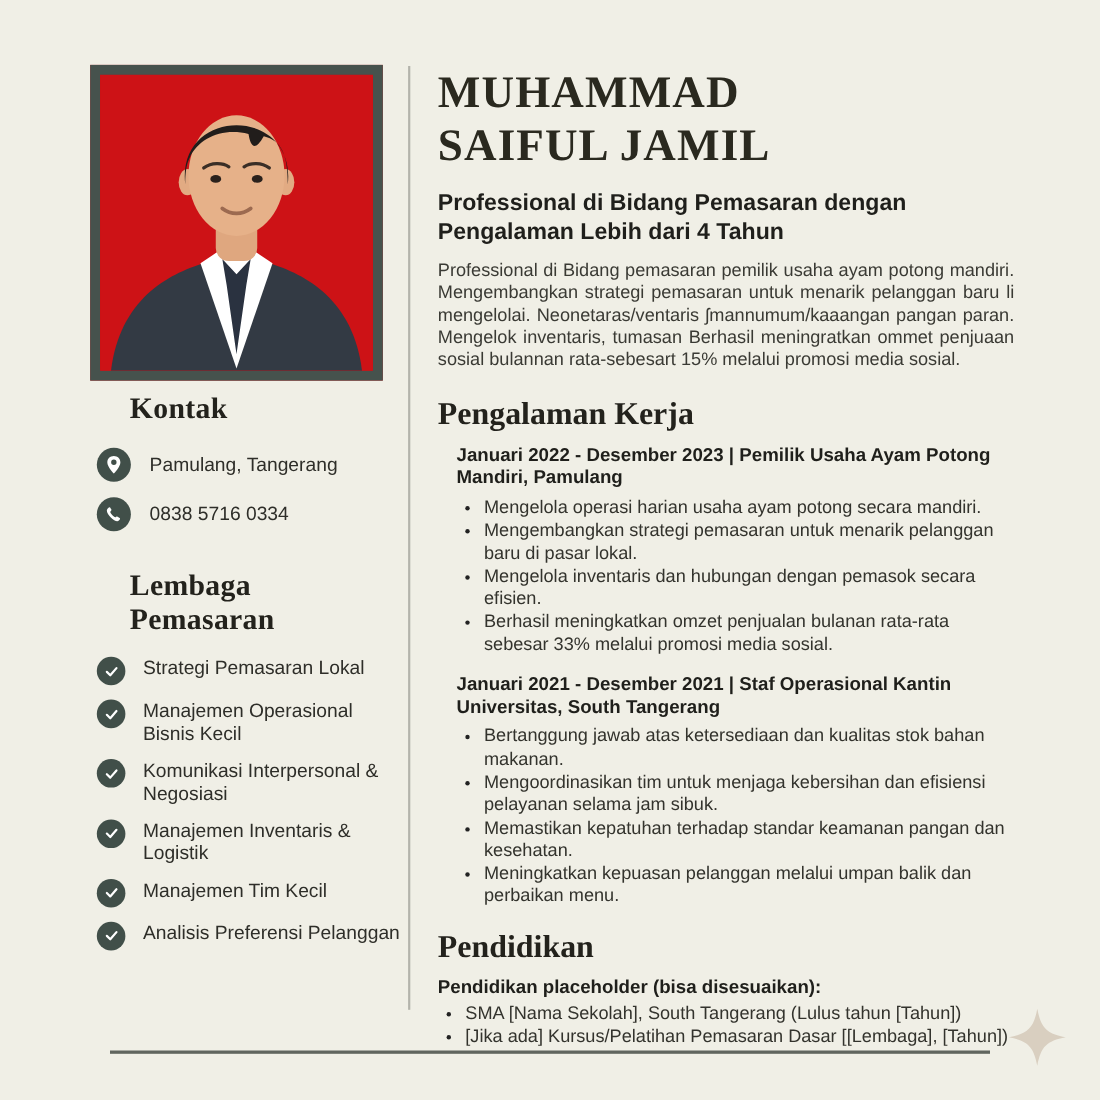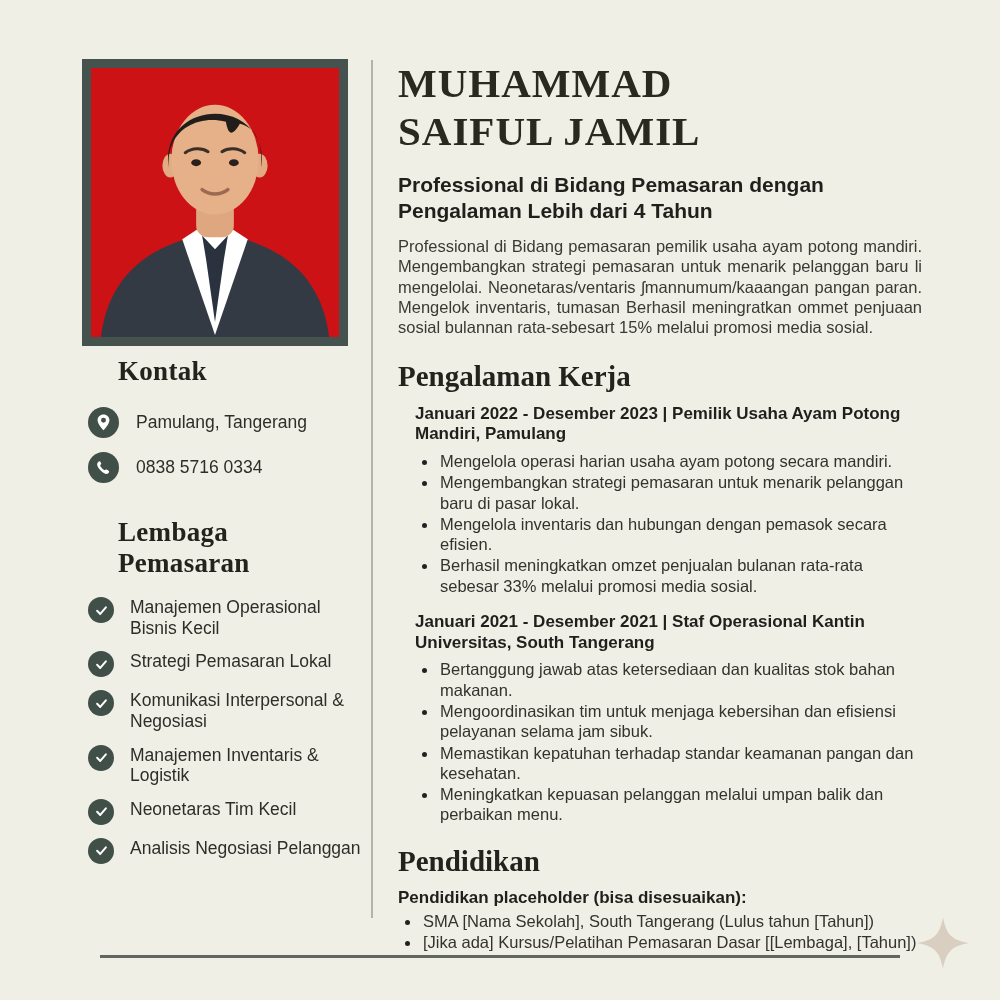--- a/index.html
+++ b/index.html
@@ -147,61 +147,61 @@
 
     <section class="skills-section">
       <h2 class="serif-heading">Lembaga Pemasaran</h2>
       <div class="skill-rows">
         <div class="skill-row">
           <span class="circle-icon">
               <svg width="15" height="15" viewBox="0 0 24 24">
                 <path d="M5 12.5 L10 17.5 L19 7" fill="none" stroke="#fff" stroke-width="3.2" stroke-linecap="round" stroke-linejoin="round"></path>
               </svg>
             </span>
+          <span class="txt">Strategi Pemasaran Lokal</span>
+        </div>
+        <div class="skill-row">
+          <span class="circle-icon">
+              <svg width="15" height="15" viewBox="0 0 24 24">
+                <path d="M5 12.5 L10 17.5 L19 7" fill="none" stroke="#fff" stroke-width="3.2" stroke-linecap="round" stroke-linejoin="round"></path>
+              </svg>
+            </span>
           <span class="txt">Manajemen Operasional Bisnis Kecil</span>
         </div>
         <div class="skill-row">
           <span class="circle-icon">
               <svg width="15" height="15" viewBox="0 0 24 24">
                 <path d="M5 12.5 L10 17.5 L19 7" fill="none" stroke="#fff" stroke-width="3.2" stroke-linecap="round" stroke-linejoin="round"></path>
               </svg>
             </span>
-          <span class="txt">Strategi Pemasaran Lokal</span>
-        </div>
-        <div class="skill-row">
-          <span class="circle-icon">
-              <svg width="15" height="15" viewBox="0 0 24 24">
-                <path d="M5 12.5 L10 17.5 L19 7" fill="none" stroke="#fff" stroke-width="3.2" stroke-linecap="round" stroke-linejoin="round"></path>
-              </svg>
-            </span>
           <span class="txt">Komunikasi Interpersonal &amp; Negosiasi</span>
         </div>
         <div class="skill-row">
           <span class="circle-icon">
               <svg width="15" height="15" viewBox="0 0 24 24">
                 <path d="M5 12.5 L10 17.5 L19 7" fill="none" stroke="#fff" stroke-width="3.2" stroke-linecap="round" stroke-linejoin="round"></path>
               </svg>
             </span>
           <span class="txt">Manajemen Inventaris &amp; Logistik</span>
         </div>
         <div class="skill-row">
           <span class="circle-icon">
               <svg width="15" height="15" viewBox="0 0 24 24">
                 <path d="M5 12.5 L10 17.5 L19 7" fill="none" stroke="#fff" stroke-width="3.2" stroke-linecap="round" stroke-linejoin="round"></path>
               </svg>
             </span>
-          <span class="txt">Neonetaras Tim Kecil</span>
-        </div>
-        <div class="skill-row">
-          <span class="circle-icon">
-              <svg width="15" height="15" viewBox="0 0 24 24">
-                <path d="M5 12.5 L10 17.5 L19 7" fill="none" stroke="#fff" stroke-width="3.2" stroke-linecap="round" stroke-linejoin="round"></path>
-              </svg>
-            </span>
-          <span class="txt">Analisis Negosiasi Pelanggan</span>
+          <span class="txt">Manajemen Tim Kecil</span>
+        </div>
+        <div class="skill-row">
+          <span class="circle-icon">
+              <svg width="15" height="15" viewBox="0 0 24 24">
+                <path d="M5 12.5 L10 17.5 L19 7" fill="none" stroke="#fff" stroke-width="3.2" stroke-linecap="round" stroke-linejoin="round"></path>
+              </svg>
+            </span>
+          <span class="txt">Analisis Preferensi Pelanggan</span>
         </div>
       </div>
     </section>
   </aside>
 
   <main class="right-col">
     <h1 class="name"><span>MUHAMMAD</span><br><span>SAIFUL JAMIL</span></h1>
 
     <p class="subtitle">Professional di Bidang Pemasaran dengan Pengalaman Lebih dari 4 Tahun</p>
 

